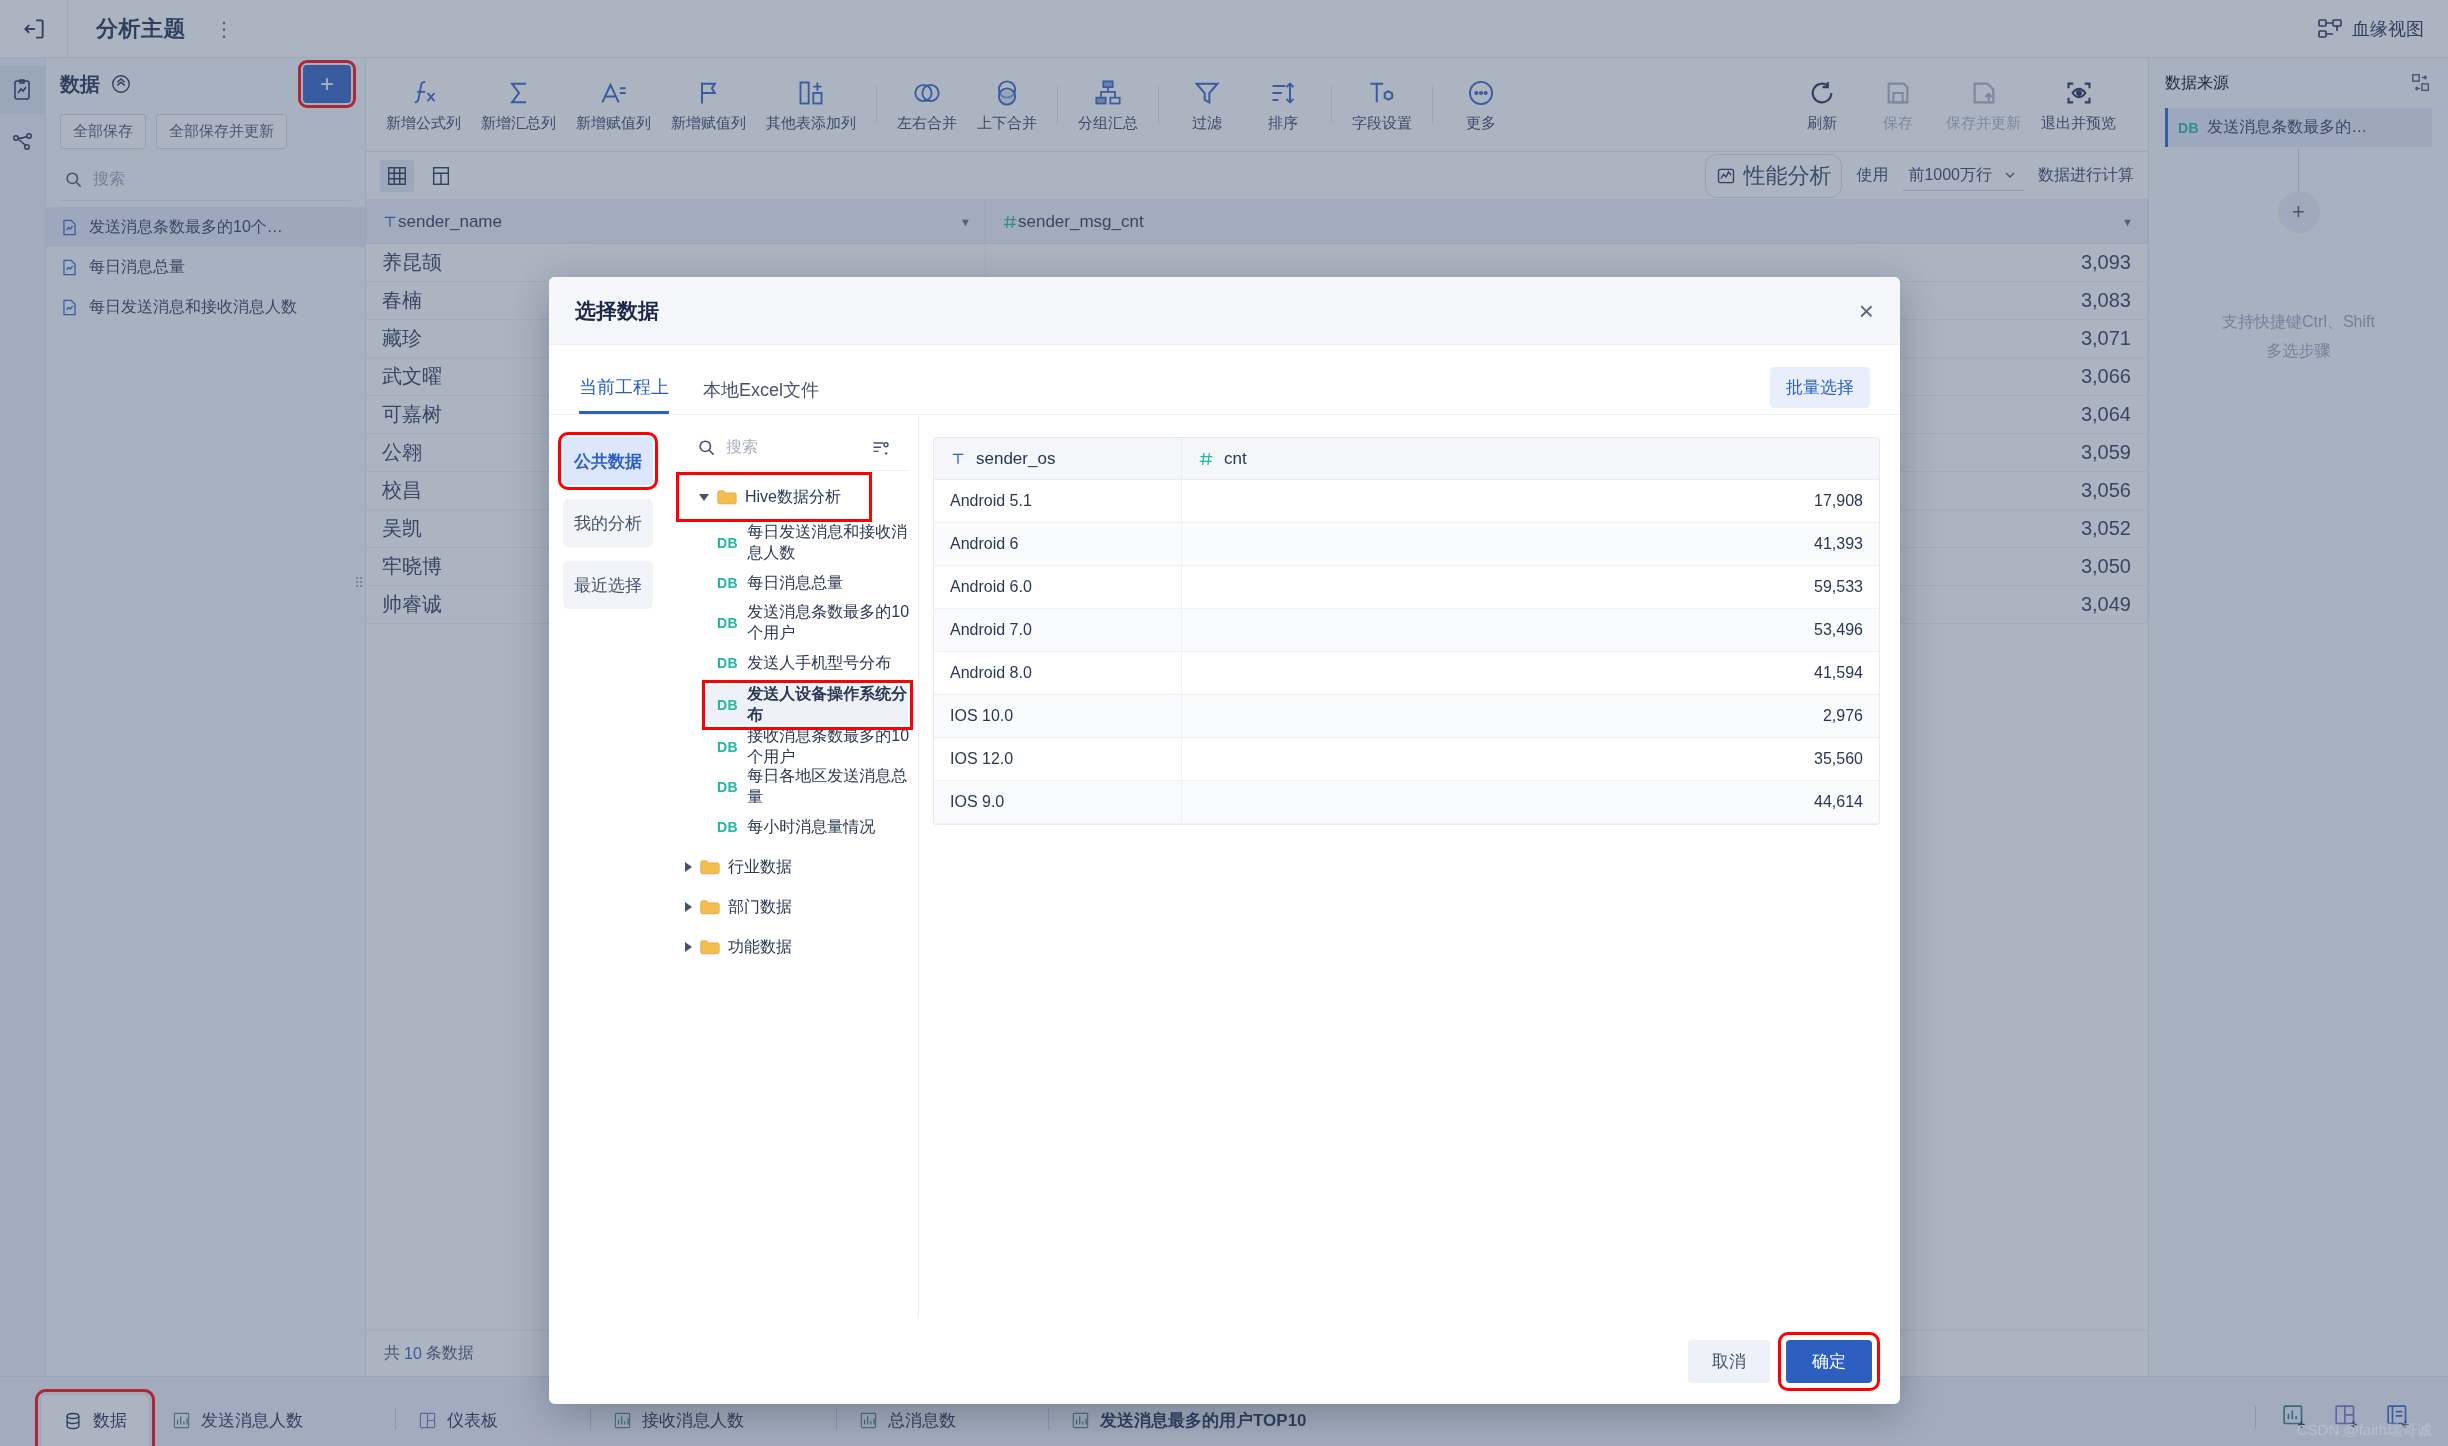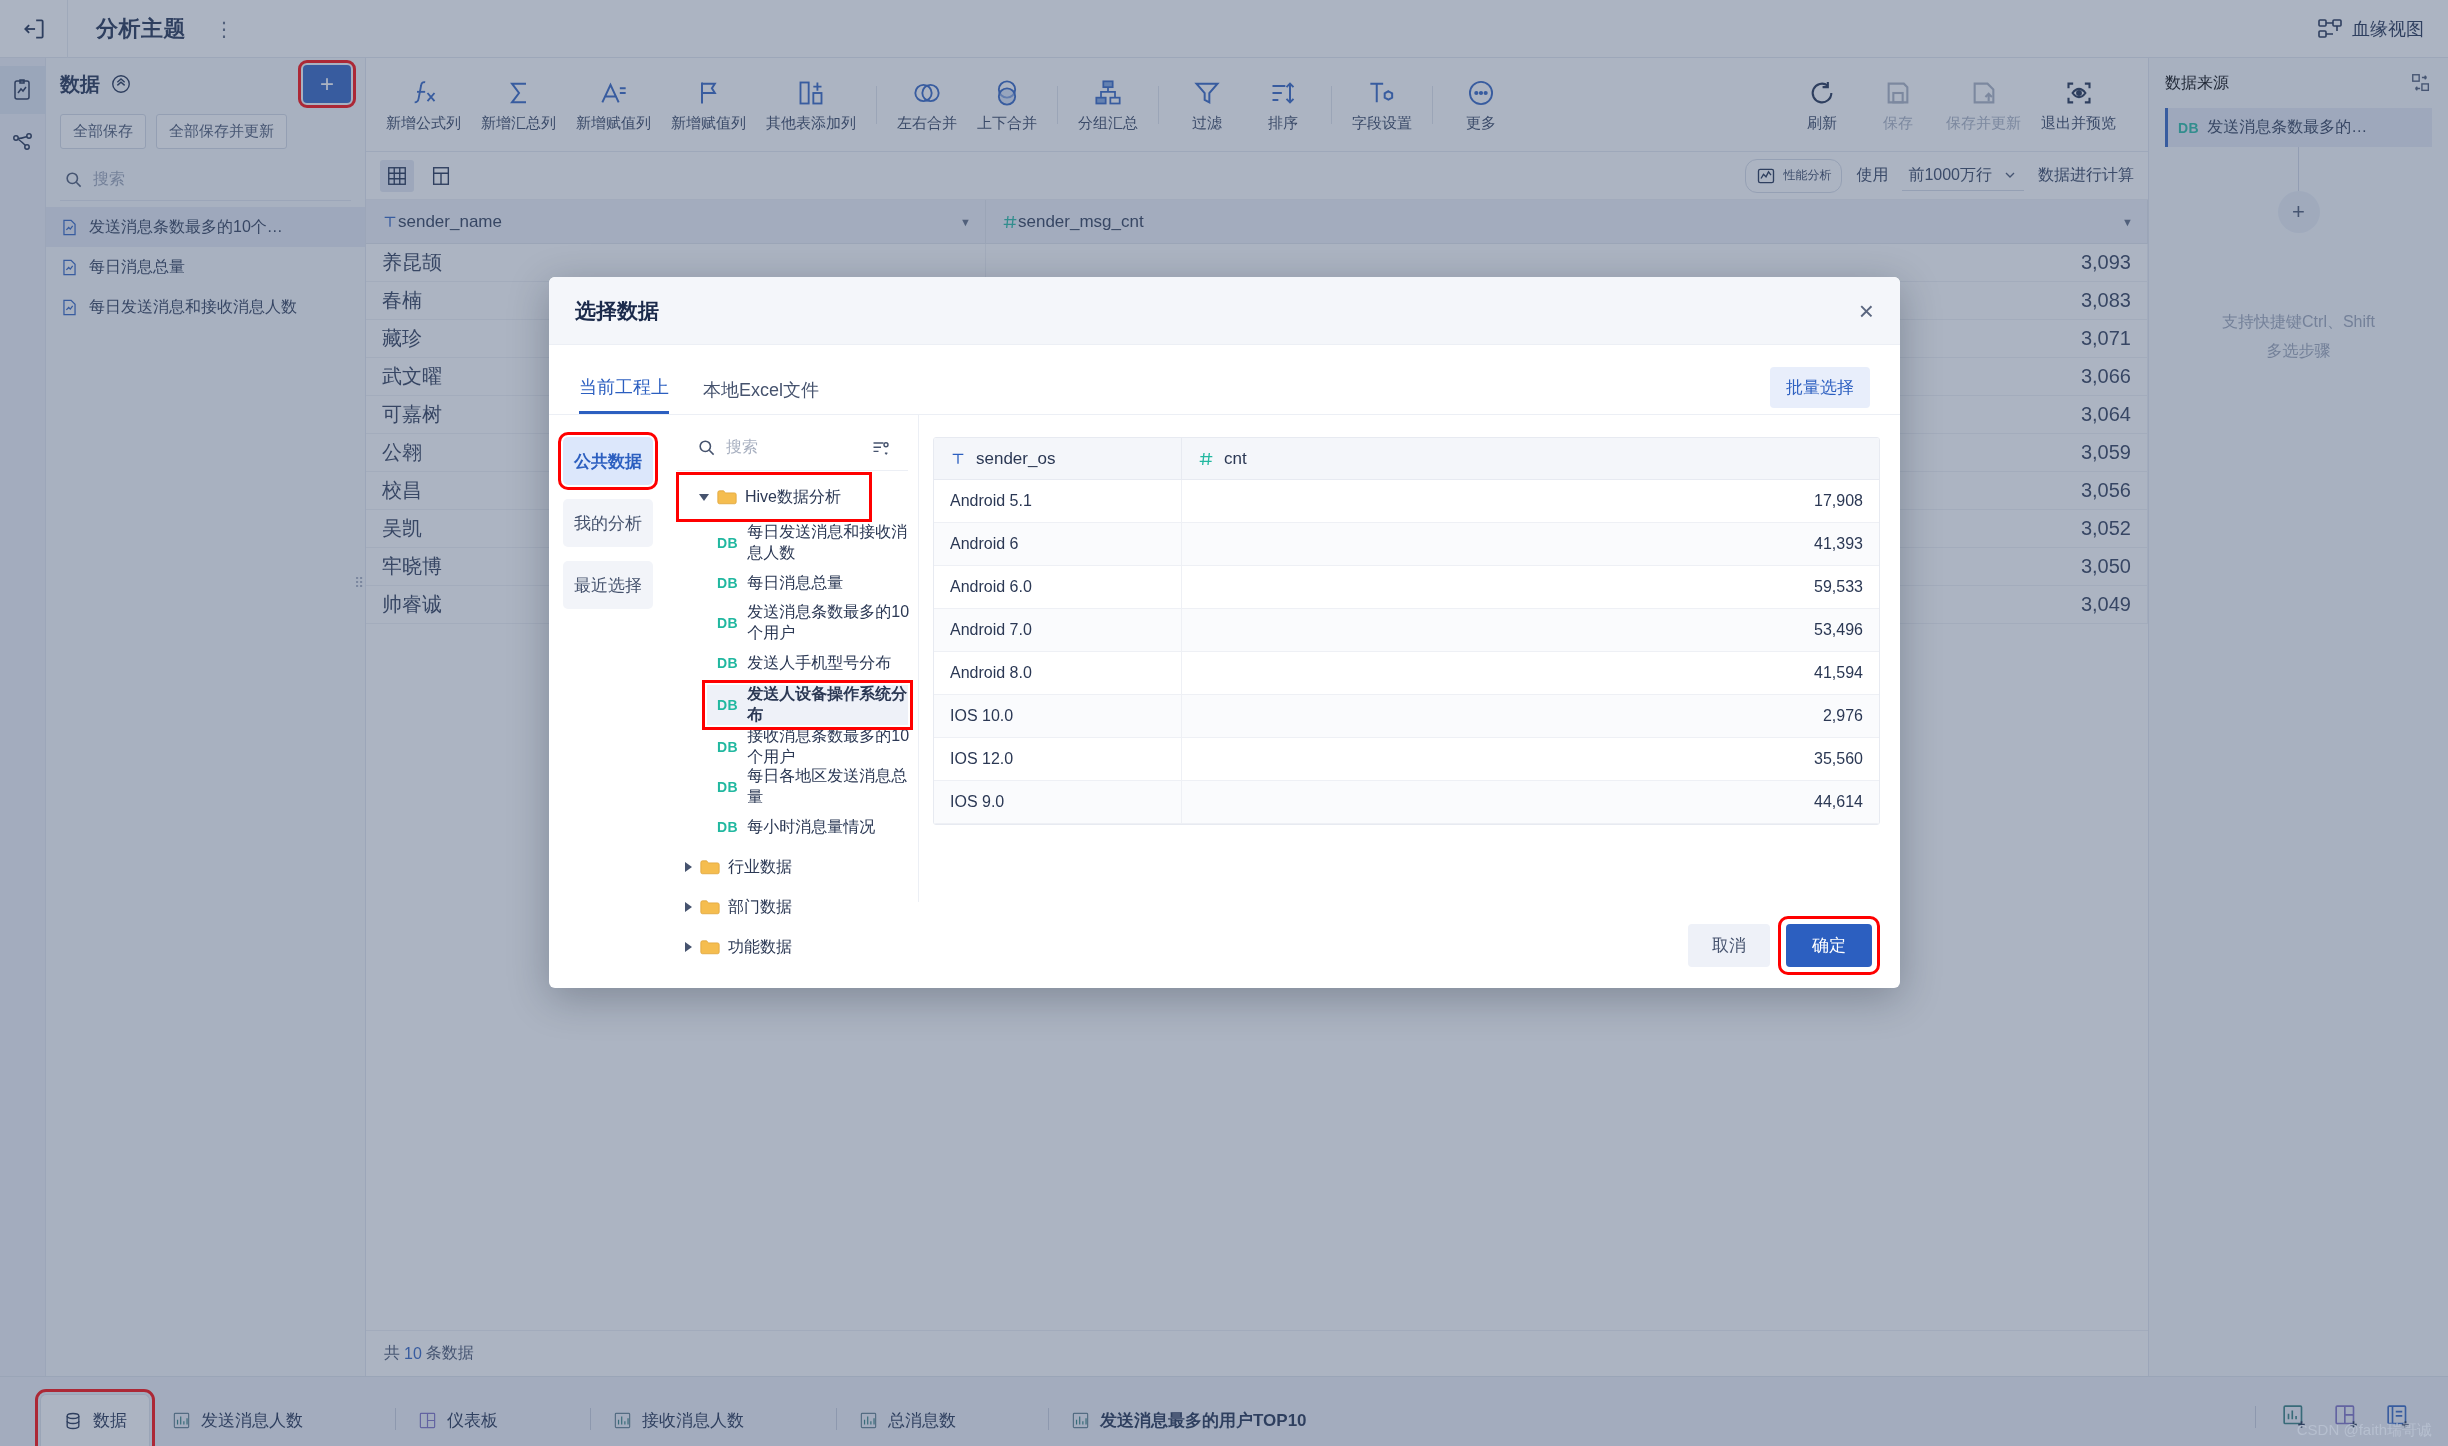--- a/index.html
+++ b/index.html
@@ -105,21 +105,21 @@
     border-bottom: 1px solid #edeff4;
   }
   .viewbtn {
     width: 34px; height: 32px; display: flex; align-items: center; justify-content: center;
     border-radius: 3px;
   }
   .viewbtn.active { background: #e3e8f2; }
   .sub-right { margin-left: auto; display: flex; align-items: center; gap: 14px; font-size: 16px; color: #32405e; }
   .perf {
     display: flex; align-items: center; gap: 7px; border: 1px solid #d6dbe6;
-    border-radius: 12px; padding: 6px 10px; font-size: 12px;
+    border-radius: 12px; padding: 6px 10px; font-size: 22px;
   }
   .rowsel {
     display: flex; align-items: center; gap: 10px;
     border-bottom: 1px solid #d6dbe6; padding: 4px 6px;
   }
 
   
   .grid { width: 100%; }
   .grid-head { display: flex; height: 44px; background: #eef1f7; border-bottom: 1px solid #e0e4ec; }
   .gh-cell {
@@ -177,21 +177,21 @@
   }
   .bsep { width: 1px; height: 22px; background: #c6cddb; margin-bottom: 16px; }
   .bspace { width: 70px; }
   .bright { margin-left: auto; display: flex; align-items: center; gap: 26px; padding: 0 36px 16px 0; }
   .watermark {
     position: absolute; right: 16px; bottom: 6px; font-size: 15px; color: #b6bfcf; z-index: 900;
   }
 
   
   .modal {
-    position: absolute; left: 549px; top: 277px; width: 1351px; height: 711px;
+    position: absolute; left: 549px; top: 277px; width: 1351px; height: 1127px;
     background: #fff; border-radius: 6px; z-index: 1000;
     box-shadow: 0 10px 40px rgba(16,24,40,.28);
     display: flex; flex-direction: column; overflow: hidden;
   }
   .m-head {
     height: 68px; background: #f4f6fa; display: flex; align-items: center;
     padding: 0 26px; border-bottom: 1px solid #eceff5;
   }
   .m-title { font-size: 21px; font-weight: 600; color: #1b2a4b; }
   .m-close { margin-left: auto; font-size: 26px; color: #5a667f; line-height: 1; }

